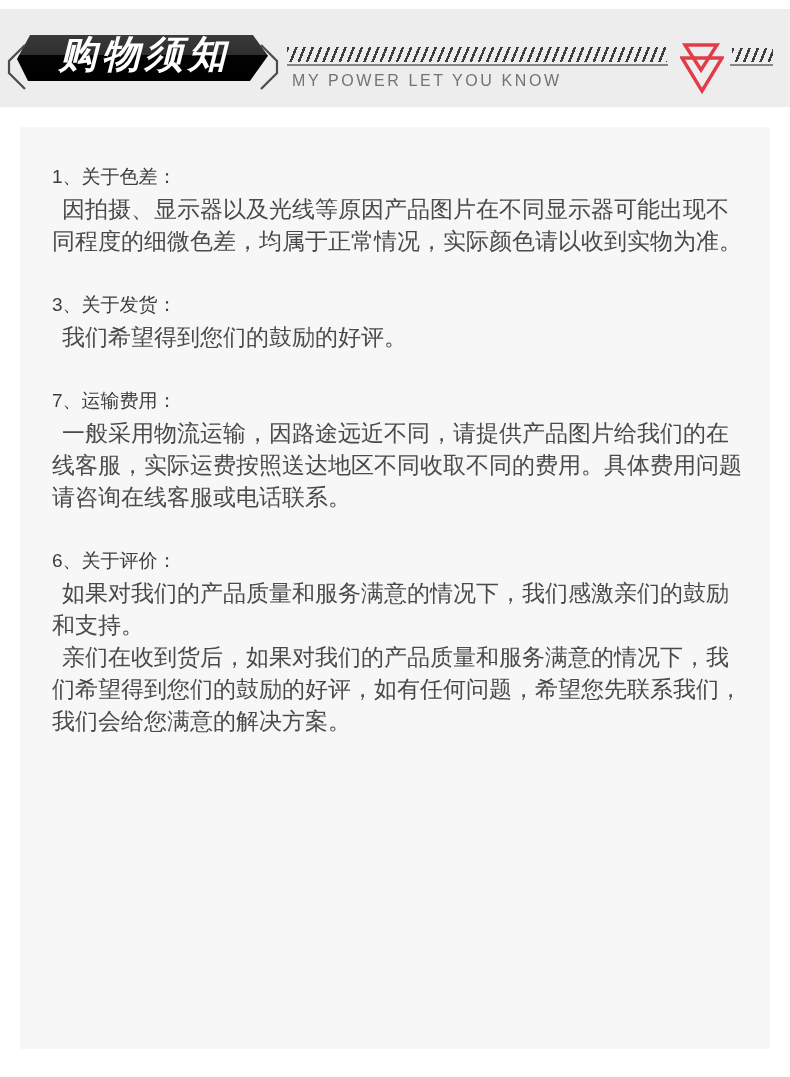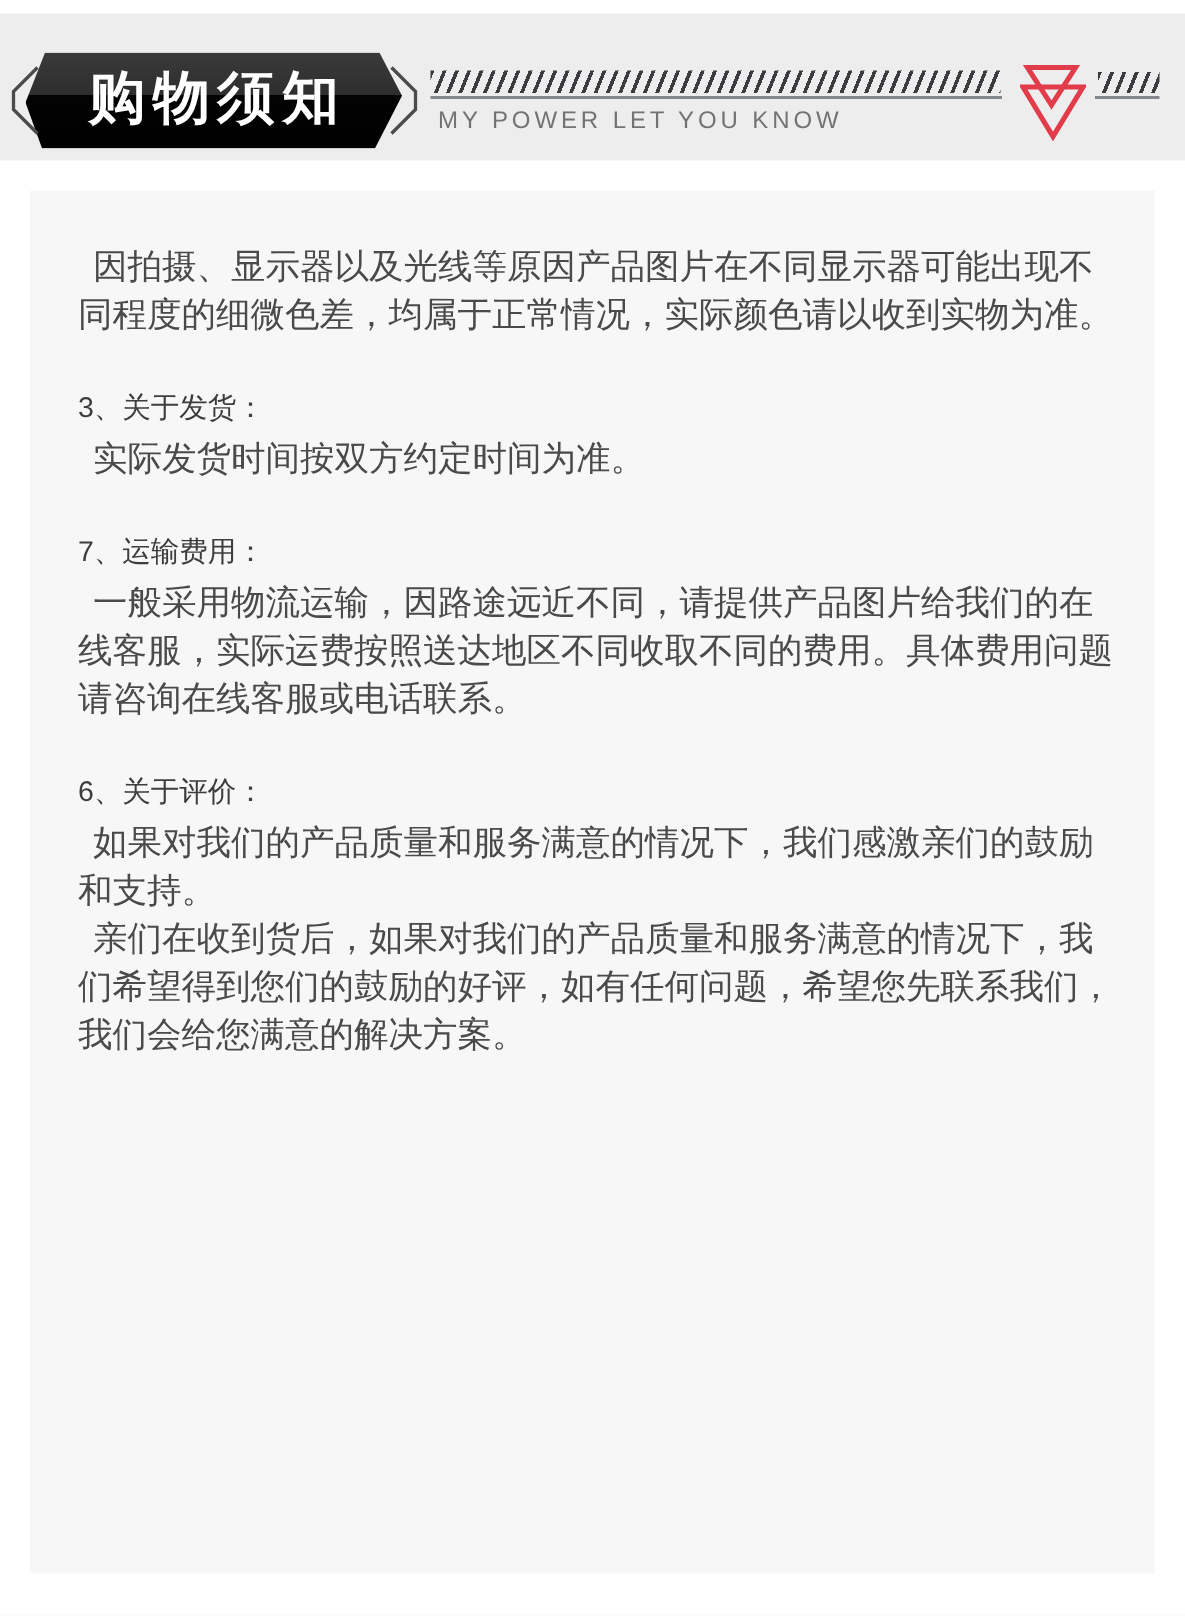--- a/index.html
+++ b/index.html
@@ -7,24 +7,24 @@
     width:790px;height:1077px;position:relative;overflow:hidden;
     background:#ffffff;
     font-family:"Liberation Sans","DejaVu Sans",sans-serif;
   }
   
   .band{
     position:absolute;left:0;top:9px;width:790px;height:98px;
     background:#ededee;
   }
   .banner{
-    position:absolute;left:17px;top:26px;width:251px;height:64px;
+    position:absolute;left:17px;top:26px;width:251px;height:46px;
     background:linear-gradient(180deg,#3a3a3a 0%,#2e2e2e 44%,#030303 44%,#000 100%);
     clip-path:polygon(5.2% 0,94% 0,100% 45%,92.8% 100%,4.4% 100%,0 52%);
-    display:flex;align-items:center;justify-content:center;
+    display:flex;justify-content:center;font-style:italic;
   }
   .banner-title{
     color:#ffffff;font-size:38px;font-weight:bold;letter-spacing:5px;
     text-indent:5px;line-height:1;padding-bottom:2px;
   }
   .chev{position:absolute;top:33px;width:22px;height:50px;}
   .chev-left{left:5px;}
   .chev-right{left:259px;}
   .hatch{
     background:repeating-linear-gradient(112deg,#3a3c40 0,#3a3c40 2.4px,rgba(0,0,0,0) 2.4px,rgba(0,0,0,0) 7.6px);
@@ -77,30 +77,31 @@
   <svg class="logo" viewBox="0 0 44 52">
     <polygon points="5,3 37,3 21,28" fill="none" stroke="#e23c4b" stroke-width="3.4" stroke-linejoin="miter"></polygon>
     <polygon points="2,16 42,16 22,49" fill="none" stroke="#e23c4b" stroke-width="3.4" stroke-linejoin="miter"></polygon>
   </svg>
   <div class="hatch hatch-side"></div>
   <div class="hatch-side-line"></div>
 </div>
 
 <div class="card">
   <div class="section">
+    <div class="sec-title">1、关于色差：</div>
     <div>
         <p class="para">因拍摄、显示器以及光线等原因产品图片在不同显示器可能出现不同程度的细微色差，均属于正常情况，实际颜色请以收到实物为准。</p>
       </div>
   </div>
 
 
   <div class="section">
     <div class="sec-title">3、关于发货：</div>
     <div>
-        <p class="para">实际发货时间按双方约定时间为准。</p>
+        <p class="para">我们希望得到您们的鼓励的好评。</p>
       </div>
   </div>
 
   <div class="section">
     <div class="sec-title">7、运输费用：</div>
     <div>
         <p class="para">一般采用物流运输，因路途远近不同，请提供产品图片给我们的在线客服，实际运费按照送达地区不同收取不同的费用。具体费用问题请咨询在线客服或电话联系。</p>
       </div>
   </div>
 

